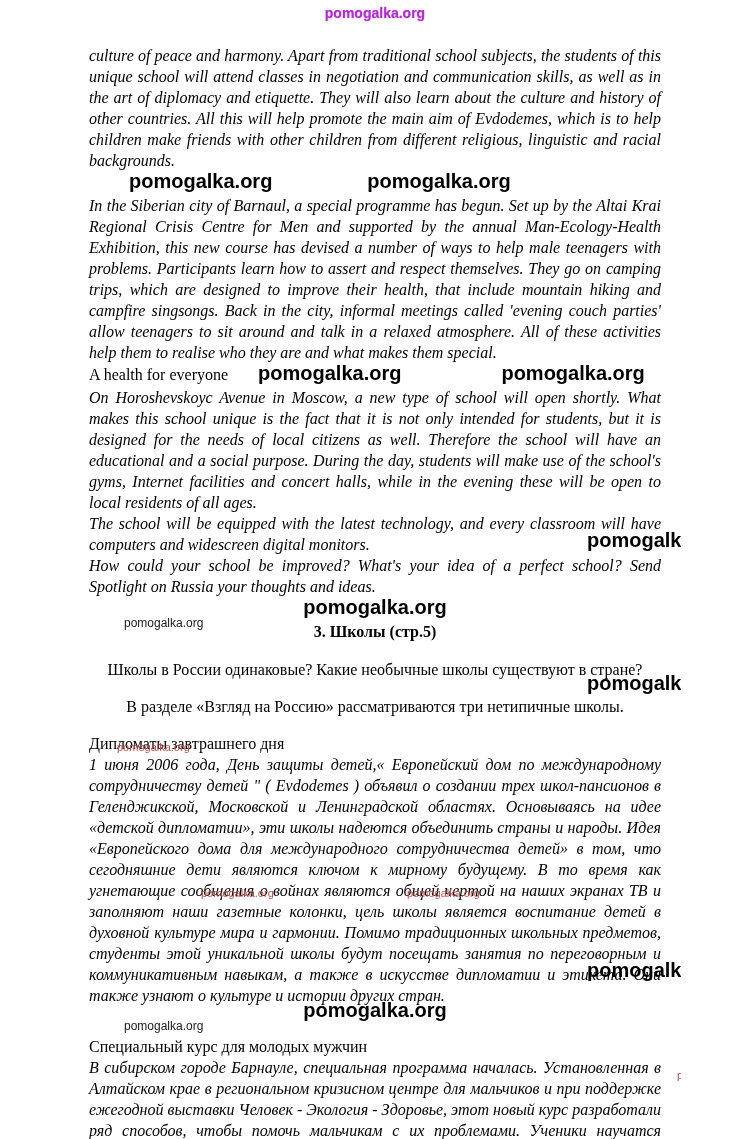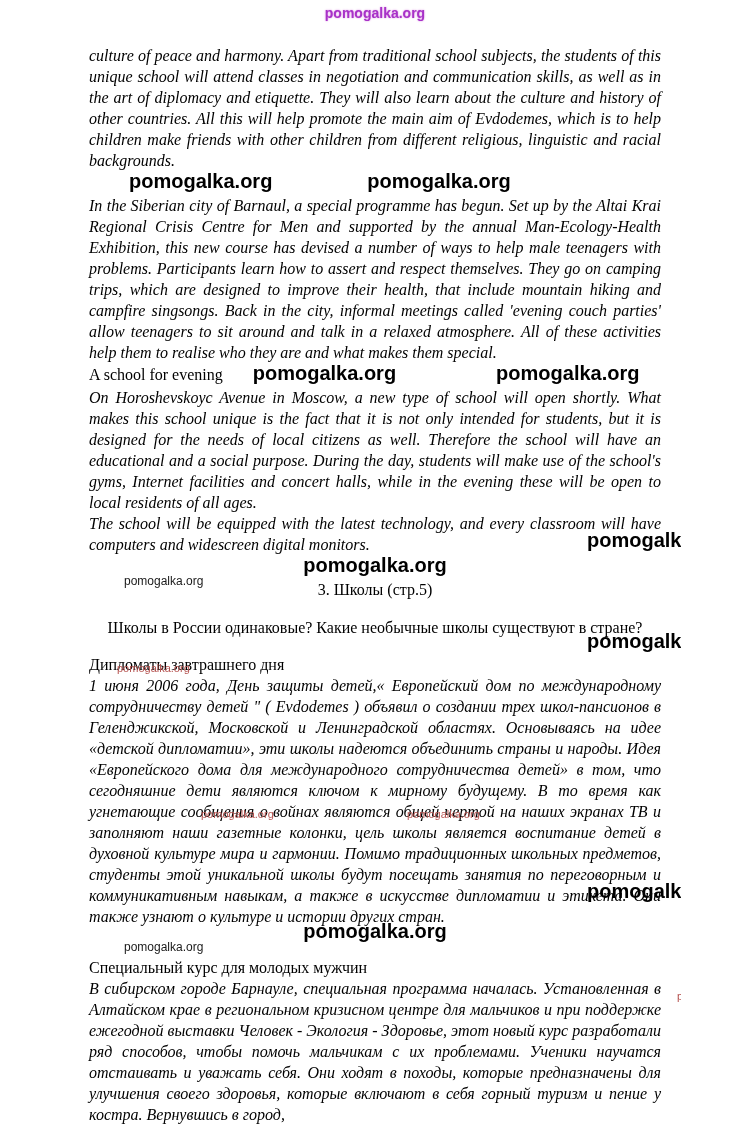--- a/index.html
+++ b/index.html
@@ -46,21 +46,21 @@
     font-size:11px; color:#b5524f;
   }
 
   
   .heading-row { display:flex; align-items:baseline; height:24px; }
   .en-heading { font-size:16px; }
   .ml30 { margin-left:30px; }
   .ml40 { margin-left:40px; }
   .ml95 { margin-left:95px; }
   .ml100 { margin-left:100px; }
-  .ru-title { font-weight:normal; text-align:center; height:21px; }
+  .ru-title { font-weight:bold; text-align:center; height:21px; }
   .ru-heading { text-align:left; height:21px; }
   .wm-center-line { text-align:center; height:24px; }
   .title-block { height:46px; }
   .wm-block { height:36px; }
 </style>
 </head>
 <body>
 
 <div class="page">
 
@@ -69,43 +69,45 @@
   <p class="para">culture of peace and harmony. Apart from traditional school subjects, the students of this unique school will attend classes in negotiation and communication skills, as well as in the art of diplomacy and etiquette. They will also learn about the culture and history of other countries. All this will help promote the main aim of Evdodemes, which is to help children make friends with other children from different religious, linguistic and racial backgrounds.</p>
 
   <div class="heading-row">
     <span class="wm wm-bold ml40">pomogalka.org</span>
     <span class="wm wm-bold ml95">pomogalka.org</span>
   </div>
 
   <p class="para">In the Siberian city of Barnaul, a special programme has begun. Set up by the Altai Krai Regional Crisis Centre for Men and supported by the annual Man-Ecology-Health Exhibition, this new course has devised a number of ways to help male teenagers with problems. Participants learn how to assert and respect themselves. They go on camping trips, which are designed to improve their health, that include mountain hiking and campfire singsongs. Back in the city, informal meetings called 'evening couch parties' allow teenagers to sit around and talk in a relaxed atmosphere. All of these activities help them to realise who they are and what makes them special.</p>
 
   <div class="heading-row">
-    <span class="en-heading">A school for evening</span>
+    <span class="en-heading">A health for everyone</span>
     <span class="wm wm-bold ml30">pomogalka.org</span>
     <span class="wm wm-bold ml100">pomogalka.org</span>
   </div>
 
   <p class="para">On Horoshevskoyc Avenue in Moscow, a new type of school will open shortly. What makes this school unique is the fact that it is not only intended for students, but it is designed for the needs of local citizens as well. Therefore the school will have an educational and a social purpose. During the day, students will make use of the school's gyms, Internet facilities and concert halls, while in the evening these will be open to local residents of all ages.</p>
 
   <div class="rel">
     <p class="para">The school will be equipped with the latest technology, and every classroom will have computers and widescreen digital monitors.</p>
     <span class="wm wm-bold abs" style="left:498px; top:17px;">pomogalka.org</span>
   </div>
 
+  <p class="para">How could your school be improved? What's your idea of a perfect school? Send Spotlight on Russia your thoughts and ideas.</p>
 
   <div class="title-block rel">
     <div class="wm-center-line">
       <span class="wm wm-bold">pomogalka.org</span>
     </div>
     <span class="wm wm-small abs" style="left:35px; top:16px;">pomogalka.org</span>
     <div class="ru-title">3. Школы (стр.5)</div>
   </div>
 
   <div class="rel">
     <div class="line">Школы в России одинаковые? Какие необычные школы существуют в стране?</div>
+    <div class="line">В разделе «Взгляд на Россию» рассматриваются три нетипичные школы.</div>
     <span class="wm wm-bold abs" style="left:498px; top:14px;">pomogalka.org</span>
   </div>
 
   <div class="rel">
     <span class="wm wm-red abs" style="left:28px; top:4px;">pomogalka.org</span>
     <div class="ru-heading">Дипломаты завтрашнего дня</div>
   </div>
 
   <div class="rel">
     <p class="para">1 июня 2006 года, День защиты детей,« Европейский дом по международному сотрудничеству детей " ( Evdodemes ) объявил о создании трех школ-пансионов в Геленджикской, Московской и Ленинградской областях. Основываясь на идее «детской дипломатии», эти школы надеются объединить страны и народы. Идея «Европейского дома для международного сотрудничества детей» в том, что сегодняшние дети являются ключом к мирному будущему. В то время как угнетающие сообщения о войнах являются общей чертой на наших экранах ТВ и заполняют наши газетные колонки, цель школы является воспитание детей в духовной культуре мира и гармонии. Помимо традиционных школьных предметов, студенты этой уникальной школы будут посещать занятия по переговорным и коммуникативным навыкам, а также в искусстве дипломатии и этикета. Они также узнают о культуре и истории других стран.</p>

